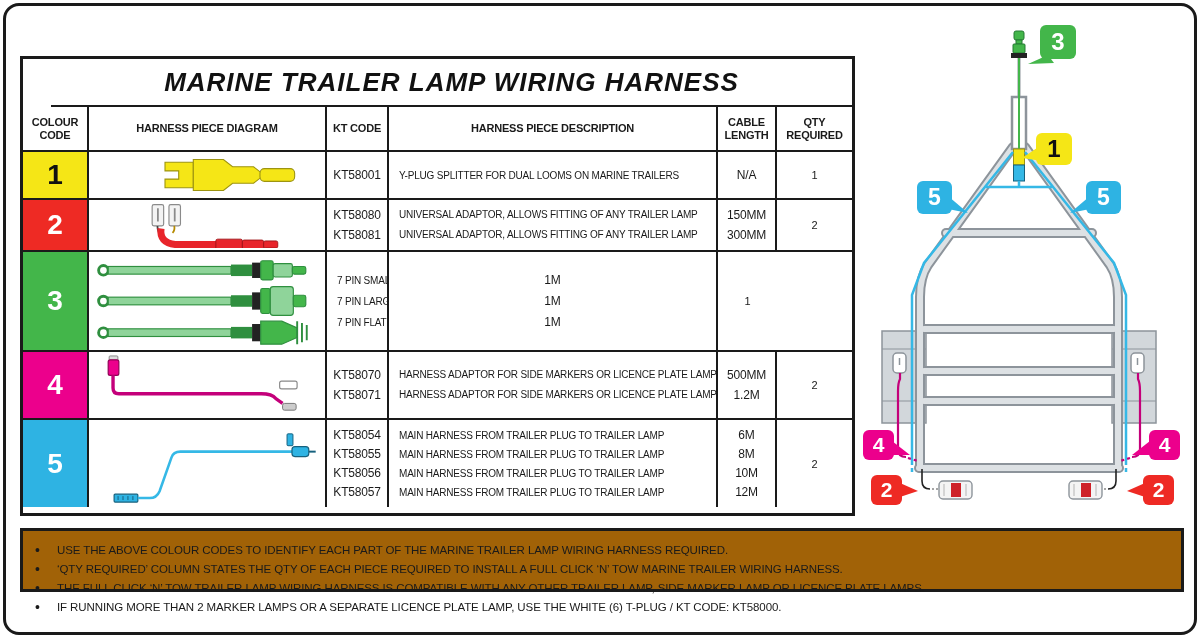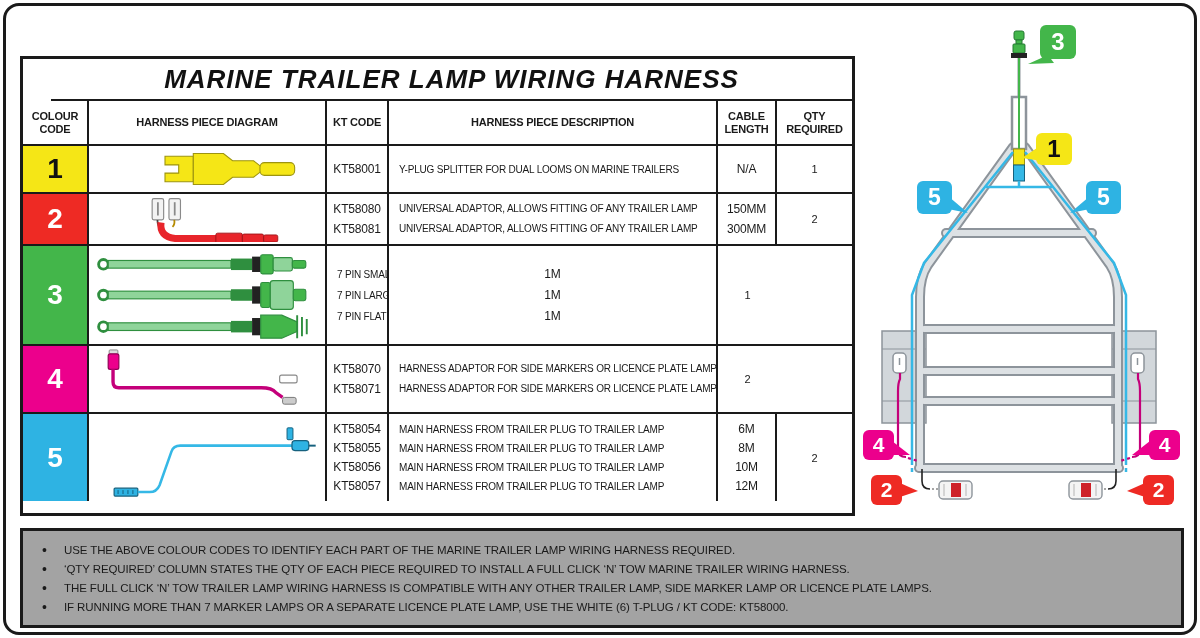--- a/index.html
+++ b/index.html
@@ -4,40 +4,40 @@
 <style>
   * { margin:0; padding:0; box-sizing:border-box; }
   html,body { width:1200px; height:638px; background:#fff; font-family:"Liberation Sans", sans-serif; }
   .page { position:relative; width:1200px; height:638px; background:#fff; overflow:hidden; }
   .frame { position:absolute; left:3px; top:3px; right:3px; bottom:3px; border:3px solid #1a1a1a; border-radius:16px; background:#fff; }
 
   
   .htable { position:absolute; left:14px; top:50px; width:835px; height:460px; border:3px solid #1a1a1a; background:#fff; }
   .trow { display:grid; grid-template-columns:66px 238px 62px 329px 59px 75px; border-bottom:2px solid #1a1a1a; }
   .trow:last-child { border-bottom:none; }
-  .title-row { height:42px; display:flex; align-items:center; justify-content:center; border-bottom:2px solid #1a1a1a;margin-left:28px; }
+  .title-row { height:48px; display:flex; align-items:center; justify-content:center; border-bottom:2px solid #1a1a1a;margin-left:28px; }
   .title-row h1 { font-size:26px; font-weight:bold; font-style:italic; letter-spacing:1px; color:#111; }
   .cell { border-right:2px solid #1a1a1a; display:flex; flex-direction:column; align-items:center; justify-content:center; text-align:center; color:#1a1a1a; overflow:hidden; }
   .cell:last-child { border-right:none; }
   .hdr { height:45px; }
   .hdr .cell { font-size:11px; font-weight:bold; line-height:12.5px; letter-spacing:-0.2px; padding:0 4px; }
   .r1 { height:48px; } .r2 { height:52px; } .r3 { height:100px; } .r4 { height:68px; } .r5 { height:87px; }
   .code-cell span { font-size:28px; font-weight:bold; }
   .kt-cell div, .len-cell div { font-size:12px; line-height:19px; letter-spacing:-0.2px; white-space:nowrap; }
   .desc-cell { align-items:flex-start; text-align:right; padding-left:10px; }
   .desc-cell div { font-size:10px; line-height:19px; letter-spacing:-0.2px; white-space:nowrap; }
   .r2 .kt-cell div, .r2 .len-cell div, .r2 .desc-cell div,
   .r4 .kt-cell div, .r4 .len-cell div, .r4 .desc-cell div { line-height:20px; }
   .r3 .kt-cell div, .r3 .len-cell div, .r3 .desc-cell div { line-height:21px; }
   .qty-cell { font-size:11px; }
   .diag-cell { padding:2px 0; }
   .diag-cell svg { width:100%; height:100%; }
 
   
-  .notes { position:absolute; left:14px; top:522px; width:1164px; height:100px; border:3px solid #1a1a1a; background:#a3a3a3; padding:10px 0 0 15px; }
+  .notes { position:absolute; left:14px; top:522px; width:1164px; height:64px; border:3px solid #1a1a1a; background:#a16207; padding:10px 0 0 8px; }
   .notes ul { list-style:none; }
   .notes li { position:relative; font-size:11.5px; line-height:19px; letter-spacing:-0.1px; color:#1a1a1a; padding-left:26px; white-space:nowrap; }
   .notes li::before { content:"•"; position:absolute; left:4px; font-size:14px; }
 
   
   .trailer { position:absolute; left:856px; top:5px; width:332px; height:512px; }
   .trailer svg { position:absolute; left:0; top:0; width:332px; height:512px; }
   .badge { position:absolute; display:flex; align-items:center; justify-content:center; font-weight:bold; border-radius:6px; z-index:2; }
   .b3  { left:178px; top:14px;  width:36px; height:34px; font-size:24px; }
   .b1  { left:174px; top:122px; width:36px; height:32px; font-size:24px; }
@@ -183,20 +183,24 @@
             <rect x="196" y="51" width="14" height="7" rx="2" fill="#ccc" stroke="#777" stroke-width="1"></rect>
           </svg>
         </div>
         <div class="cell kt-cell">
           <div>KT58070</div>
           <div>KT58071</div>
         </div>
         <div class="cell desc-cell">
           <div>HARNESS ADAPTOR FOR SIDE MARKERS OR LICENCE PLATE LAMP</div>
           <div>HARNESS ADAPTOR FOR SIDE MARKERS OR LICENCE PLATE LAMP</div>
+        </div>
+        <div class="cell len-cell">
+          <div>500MM</div>
+          <div>1.2M</div>
         </div>
         <div class="cell qty-cell">2</div>
       </div>
 
       <div class="trow r5">
         <div class="cell code-cell" style="background-color: rgb(46, 179, 227); color: rgb(255, 255, 255);">
           <span>5</span>
         </div>
         <div class="cell diag-cell">
           <svg viewBox="0 0 236 84">
@@ -339,18 +343,18 @@
       <div class="badge b4r" style="background-color: rgb(236, 0, 140); color: rgb(255, 255, 255);">4</div>
       <div class="badge b2l" style="background-color: rgb(238, 42, 36); color: rgb(255, 255, 255);">2</div>
       <div class="badge b2r" style="background-color: rgb(238, 42, 36); color: rgb(255, 255, 255);">2</div>
     </div>
 
     <div class="notes">
       <ul>
         <li>USE THE ABOVE COLOUR CODES TO IDENTIFY EACH PART OF THE MARINE TRAILER LAMP WIRING HARNESS REQUIRED.</li>
         <li>‘QTY REQUIRED’ COLUMN STATES THE QTY OF EACH PIECE REQUIRED TO INSTALL A FULL CLICK ‘N’ TOW MARINE TRAILER WIRING HARNESS.</li>
         <li>THE FULL CLICK ‘N’ TOW TRAILER LAMP WIRING HARNESS IS COMPATIBLE WITH ANY OTHER TRAILER LAMP, SIDE MARKER LAMP OR LICENCE PLATE LAMPS.</li>
-        <li>IF RUNNING MORE THAN 7 MARKER LAMPS OR A SEPARATE LICENCE PLATE LAMP, USE THE WHITE (6) T-PLUG / KT CODE: KT58000.</li>
+        <li>IF RUNNING MORE THAN 2 MARKER LAMPS OR A SEPARATE LICENCE PLATE LAMP, USE THE WHITE (6) T-PLUG / KT CODE: KT58000.</li>
       </ul>
     </div>
 
   </div>
 </div>
 
 </body></html>

